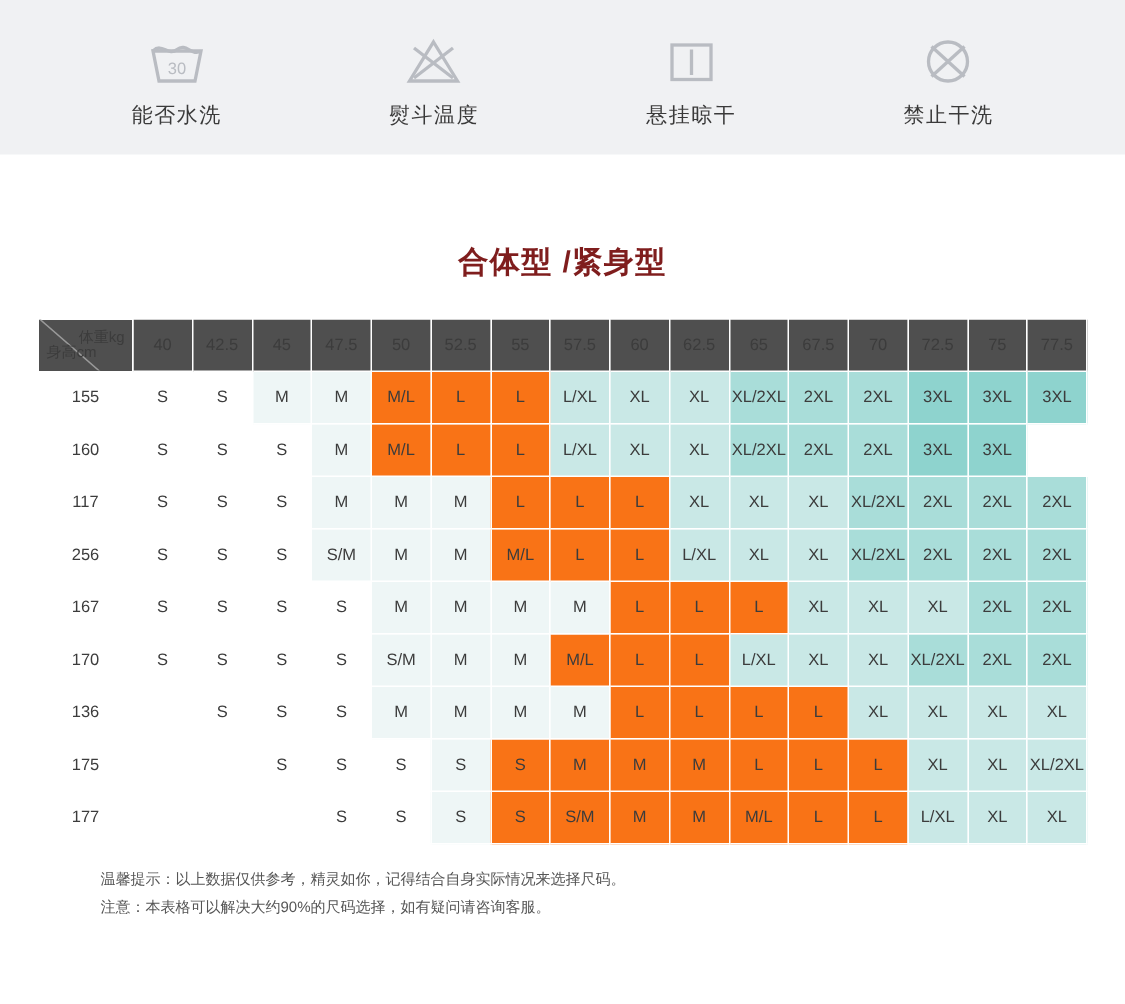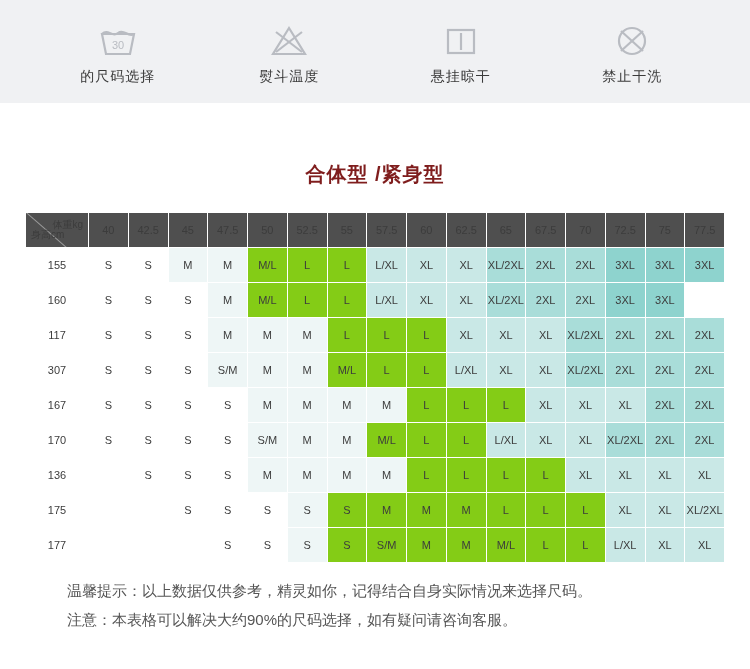--- a/index.html
+++ b/index.html
@@ -123,52 +123,52 @@
   .rowlab {
     background: #ffffff;
     color: #3c3c3c;
     font-size: 11px;
     border: 1px solid #e6e6e6;
   }
 
   
   .c0 { background: #ffffff; }
   .c1 { background: #eef6f6; }
-  .c2 { background: #84cc16; }
+  .c2 { background: #f97316; }
   .c3 { background: #c9e8e6; }
   .c4 { background: #a9ddd9; }
   .c5 { background: #8ed3ce; }
   .blank { background: #ffffff; }
 
   
   .notes {
     width: 700px;
     margin: 14px auto 0 auto;
-    font-size: 15px;
+    font-size: 10px;
     color: #555;
     line-height: 1.9;
     padding-left: 42px;
     box-sizing: border-box;
   }
   .notes div { white-space: nowrap; }
 </style>
 </head>
 <body>
 
 <div class="care-band">
 
   <div class="care-item">
     <div class="care-icon">
       <svg width="44" height="34" viewBox="0 0 44 34">
         <path d="M6 10 L38 10 L34 30 L10 30 Z" fill="none" stroke="#b9bcc2" stroke-width="2.2"></path>
         <path d="M6 10 C12 4, 16 14, 22 9 C28 4, 32 14, 38 10" fill="none" stroke="#b9bcc2" stroke-width="2.2"></path>
         <text x="22" y="25" font-size="11" fill="#b9bcc2" text-anchor="middle" font-family="Liberation Sans, sans-serif">30</text>
       </svg>
     </div>
-    <div class="care-label">的尺码选择</div>
+    <div class="care-label">能否水洗</div>
   </div>
 
   <div class="care-item">
     <div class="care-icon">
       <svg width="44" height="34" viewBox="0 0 44 34">
         <path d="M22 4 L38 30 L6 30 Z" fill="none" stroke="#b9bcc2" stroke-width="2.2"></path>
         <path d="M9 8 L35 28" stroke="#b9bcc2" stroke-width="2.2"></path>
         <path d="M35 8 L9 28" stroke="#b9bcc2" stroke-width="2.2"></path>
       </svg>
     </div>
@@ -282,21 +282,21 @@
           <td class="c2">L</td>
           <td class="c3">XL</td>
           <td class="c3">XL</td>
           <td class="c3">XL</td>
           <td class="c4">XL/2XL</td>
           <td class="c4">2XL</td>
           <td class="c4">2XL</td>
           <td class="c4">2XL</td>
         </tr>
         <tr>
-          <td class="rowlab">307</td>
+          <td class="rowlab">256</td>
           <td class="c0">S</td>
           <td class="c0">S</td>
           <td class="c0">S</td>
           <td class="c1">S/M</td>
           <td class="c1">M</td>
           <td class="c1">M</td>
           <td class="c2">M/L</td>
           <td class="c2">L</td>
           <td class="c2">L</td>
           <td class="c3">L/XL</td>

